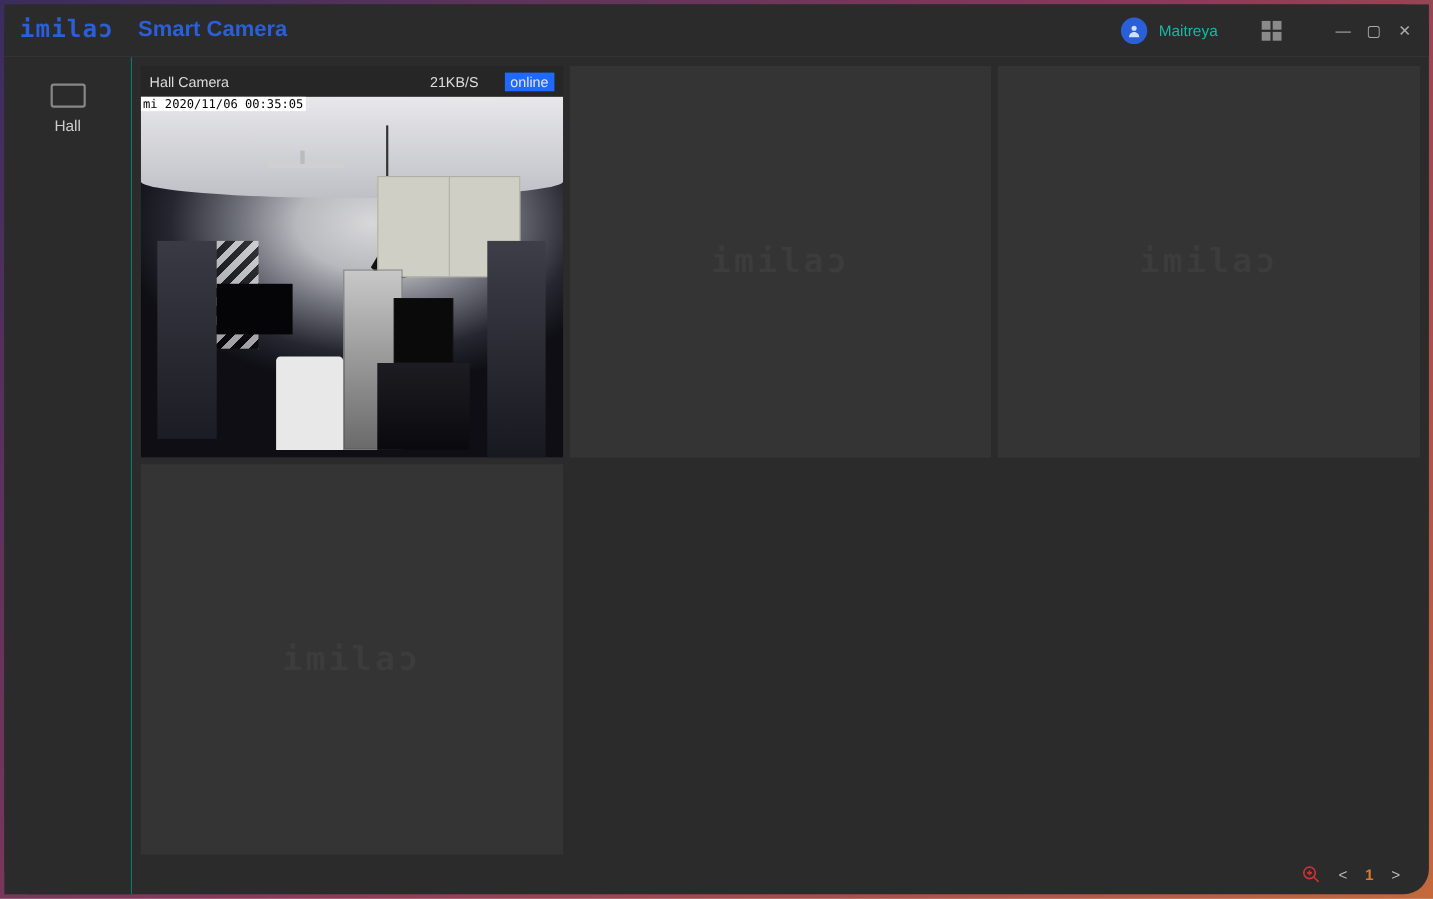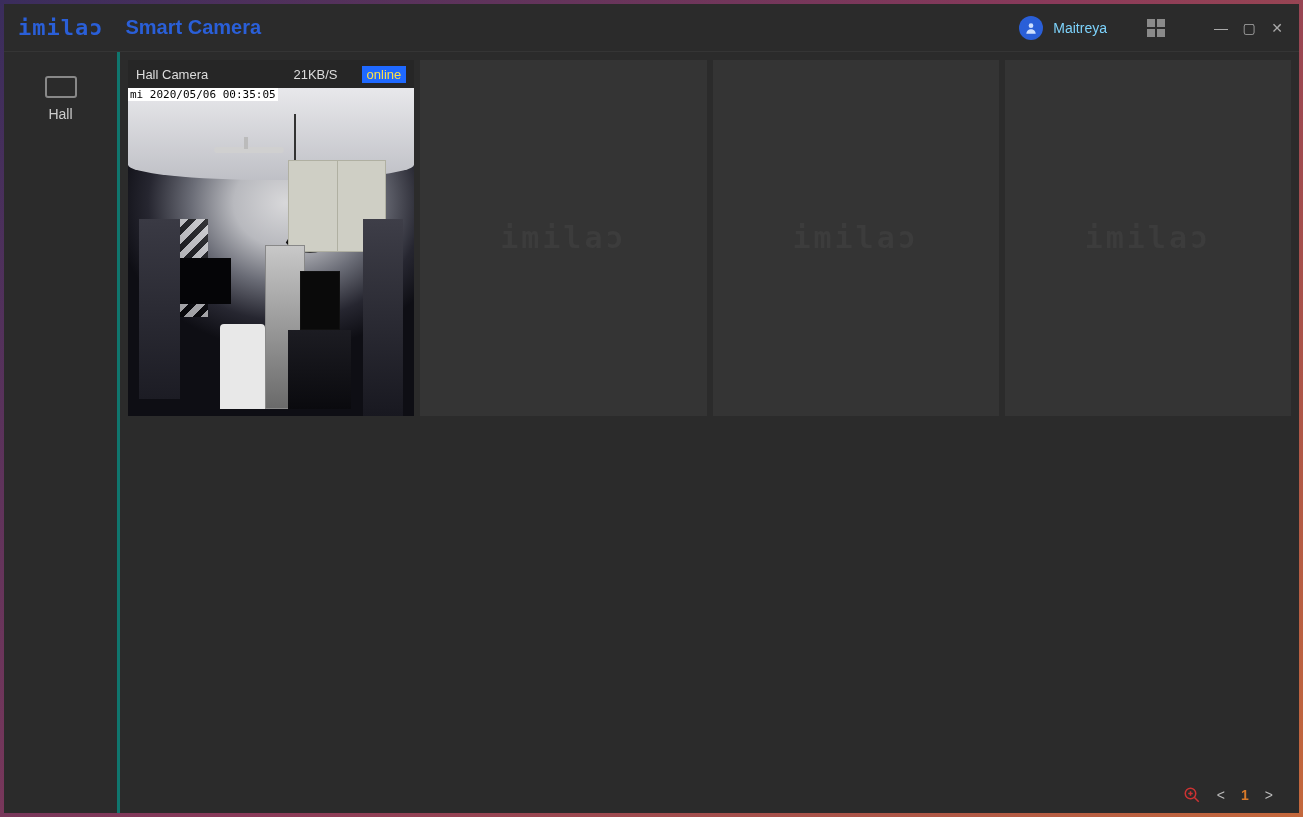--- a/index.html
+++ b/index.html
@@ -12,20 +12,21 @@
     position: relative;
     color: #bbb;
     font-size: 14px;
   }
   .app {
     position: absolute;
     top: 4px; left: 4px; right: 4px; bottom: 4px;
     background: #2b2b2b;
     display: flex;
     flex-direction: column;
+    border-radius: 23px;
   }
   .titlebar {
     height: 48px;
     background: #2b2b2b;
     display: flex;
     align-items: center;
     padding: 0 10px 0 14px;
     border-bottom: 1px solid #353535;
   }
   .logo-text {
@@ -43,40 +44,40 @@
   }
   .titlebar-spacer { flex: 1; }
   .user-badge {
     width: 24px; height: 24px;
     border-radius: 50%;
     background: #2a5fd8;
     display: flex; align-items: center; justify-content: center;
     margin-right: 10px;
   }
   .user-badge svg { width: 14px; height: 14px; }
-  .user-name { color: #7dd3fc; margin-right: 40px; }
+  .user-name { color: #14b8a6; margin-right: 40px; }
   .grid-icon {
     width: 18px; height: 18px;
     display: grid;
     grid-template: repeat(2, 1fr) / repeat(2, 1fr);
     gap: 2px;
     margin-right: 40px;
     cursor: pointer;
   }
   .grid-icon span { background: #8a8a8a; }
   .win-ctrl { width: 24px; text-align: center; color: #aaa; cursor: pointer; font-size: 14px; margin-left: 4px;}
   .body {
     flex: 1;
     display: flex;
     min-height: 0;
   }
   .sidebar {
     width: 116px;
     background: #2b2b2b;
-    border-right: 3px solid #0f766e;
+    border-right: 1px solid #0f766e;
     padding-top: 18px;
   }
   .side-item {
     display: flex; flex-direction: column; align-items: center;
     color: #ccc; gap: 8px;
     cursor: pointer;
     padding: 6px 0;
   }
   .cam-group-icon {
     width: 32px; height: 22px;
@@ -96,21 +97,21 @@
     flex: 1;
     display: flex;
     flex-direction: column;
     min-width: 0;
     padding: 8px 8px 0 8px;
     position: relative;
   }
   .grid {
     flex: 1;
     display: grid;
-    grid-template-columns: 1fr 1fr 1fr 1fr;
+    grid-template-columns: 1fr 1fr 1fr;
     grid-template-rows: 1fr 1fr;
     gap: 6px;
     min-height: 0;
   }
   .tile {
     background: #343434;
     position: relative;
     display: flex;
     align-items: center;
     justify-content: center;
@@ -126,21 +127,21 @@
     padding: 0 8px;
     color: #ddd;
     font-size: 13px;
     z-index: 5;
     background: rgba(30,30,30,0.3);
   }
   .tile-header .th-spacer { flex: 1; }
   .bitrate { margin-right: 24px; }
   .status-badge {
     background: #1f69ff;
-    color: #fde047;
+    color: #e5e5e5;
     padding: 1px 5px;
     font-size: 13px;
   }
   .feed {
     position: absolute;
     inset: 28px 0 0 0;
     background: radial-gradient(ellipse 60% 45% at 55% 35%, #d8d8da 0%, #b8b9be 30%, #6a6c76 55%, #262630 80%, #0e0e14 100%);
   }
   .timestamp {
     position: absolute;
@@ -239,21 +240,21 @@
       <div class="grid">
 
         <div class="tile active">
           <div class="tile-header">
             <span>Hall Camera</span>
             <span class="th-spacer"></span>
             <span class="bitrate">21KB/S</span>
             <span class="status-badge">online</span>
           </div>
           <div class="feed">
-            <span class="timestamp">mi 2020/05/06 00:35:05</span>
+            <span class="timestamp">mi 2020/11/06 00:35:05</span>
             <div class="ceiling"></div>
             <div class="fan"></div>
             <div class="lamp-cord"></div>
             <div class="lamp"></div>
             <div class="cabinets"></div>
             <div class="door-left"></div>
             <div class="chevron"></div>
             <div class="tvstand"></div>
             <div class="door-mid"></div>
             <div class="tv"></div>

